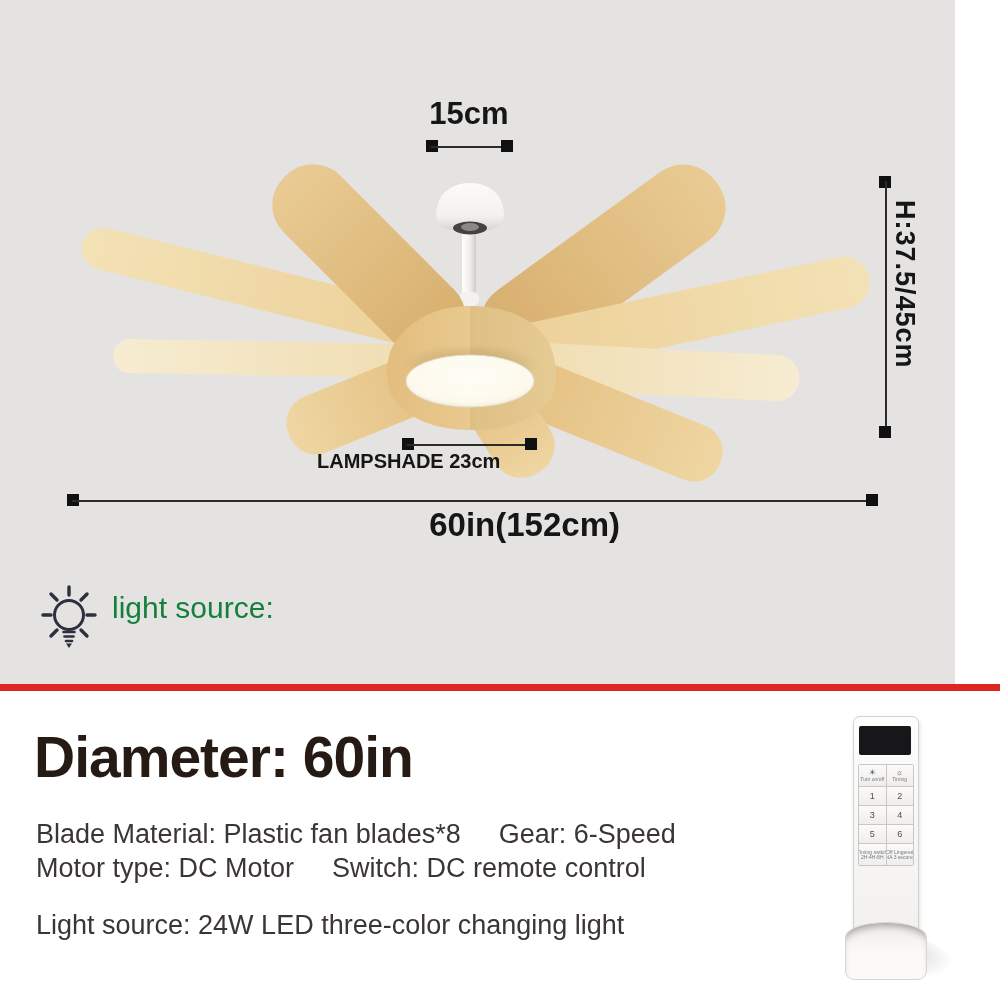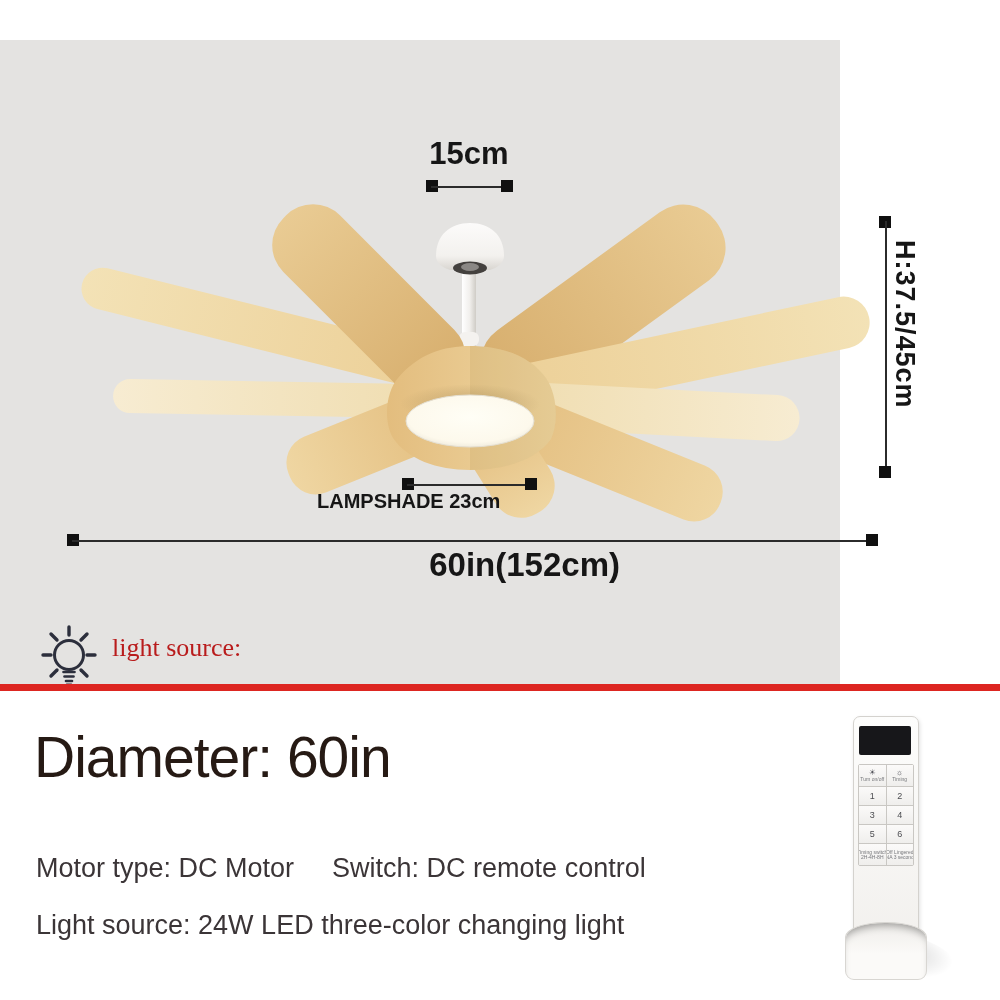--- a/index.html
+++ b/index.html
@@ -1,46 +1,46 @@
 <!DOCTYPE html>
 <html><head>
 <meta charset="utf-8">
 <style>
   html,body{margin:0;padding:0;}
   .page{position:relative;width:1000px;height:1000px;background:#ffffff;overflow:hidden;
         font-family:"Liberation Sans", sans-serif;color:#1d1d1d;}
 
   
-  .hero{position:absolute;left:0;top:0;width:840px;height:684px;background:#e4e3e1;margin-top:40px;}
+  .hero{position:absolute;left:0;top:0;width:955px;height:684px;background:#e4e3e1;}
   .fan-svg{position:absolute;left:0;top:0;}
 
   
   .dim-h{position:absolute;height:13px;}
   .dim-h .line{position:absolute;left:5px;right:5px;top:5.5px;height:2px;background:#2b2b2b;}
   .dim-v{position:absolute;width:13px;}
   .dim-v .line{position:absolute;top:5px;bottom:5px;left:5.5px;width:2px;background:#2b2b2b;}
   .sq{position:absolute;width:12px;height:12px;background:#101010;}
   .sq.a{left:0;top:0;} .dim-h .sq.b{right:0;top:0;} .dim-v .sq.b{left:0;bottom:0;}
 
   .dim-label{position:absolute;font-weight:bold;color:#161616;}
   .lbl-top{left:389px;top:96px;width:160px;text-align:center;font-size:31px;}
   .lbl-right{left:889px;top:200px;font-size:27px;writing-mode:vertical-rl;text-orientation:mixed;letter-spacing:1px;}
   .lbl-lamp{left:317px;top:450px;width:300px;text-align:left;font-size:20px;}
   .lbl-diam{left:320px;top:506px;width:300px;text-align:right;font-size:33px;}
 
   
   .light-note{position:absolute;left:40px;top:584px;display:flex;align-items:flex-start;}
-  .light-note .txt{margin-left:14px;font-size:26px;color:#b91c1c;line-height:30px;padding-top:9px;font-family:Liberation Serif, serif;}
+  .light-note .txt{margin-left:14px;font-size:30px;color:#15803d;line-height:30px;padding-top:9px;}
 
   
   .red-stripe{position:absolute;left:0;top:684px;width:1000px;height:7px;background:#dd2621;}
 
   
   .specs{position:absolute;left:0;top:691px;width:1000px;height:309px;background:#ffffff;}
-  .spec-title{position:absolute;left:34px;top:724px;font-size:57px;font-weight:400;
+  .spec-title{position:absolute;left:34px;top:724px;font-size:57px;font-weight:700;
               letter-spacing:-1px;color:#261a14;}
   .spec-line{position:absolute;left:36px;font-size:27px;color:#3b3537;}
   .spec-line .gap{display:inline-block;width:38px;}
   .l1{top:819px;} .l2{top:853px;} .l3{top:910px;}
 
   
   .remote{position:absolute;left:845px;top:714px;width:82px;height:268px;}
   .r-shadow{position:absolute;left:26px;top:224px;width:86px;height:42px;border-radius:50%;
             background:radial-gradient(ellipse at 35% 40%, rgba(0,0,0,.16), rgba(0,0,0,0) 65%);
             transform:rotate(14deg);}
@@ -216,20 +216,23 @@
       </div>
     </div>
   </div>
 
   <div class="red-stripe"></div>
 
   <div class="specs"></div>
 
   <div class="spec-title">Diameter: 60in</div>
 
+  <div class="spec-line l1">
+    <span>Blade Material: Plastic fan blades*8</span><span class="gap"></span><span>Gear: 6-Speed</span>
+  </div>
   <div class="spec-line l2">
     <span>Motor type: DC Motor</span><span class="gap"></span><span>Switch: DC remote control</span>
   </div>
   <div class="spec-line l3">
     <span>Light source: 24W LED three-color changing light</span>
   </div>
 
   <div class="remote">
     <div class="r-shadow"></div>
     <div class="r-body">

